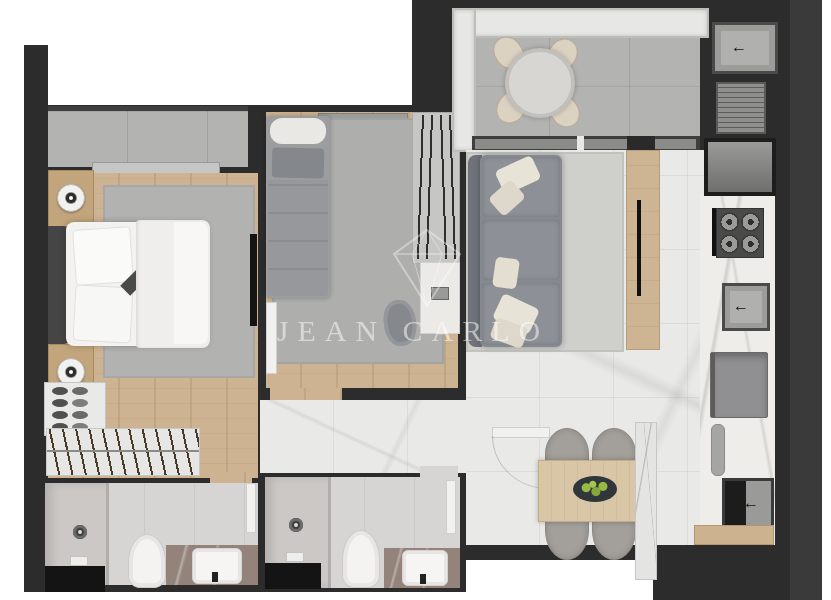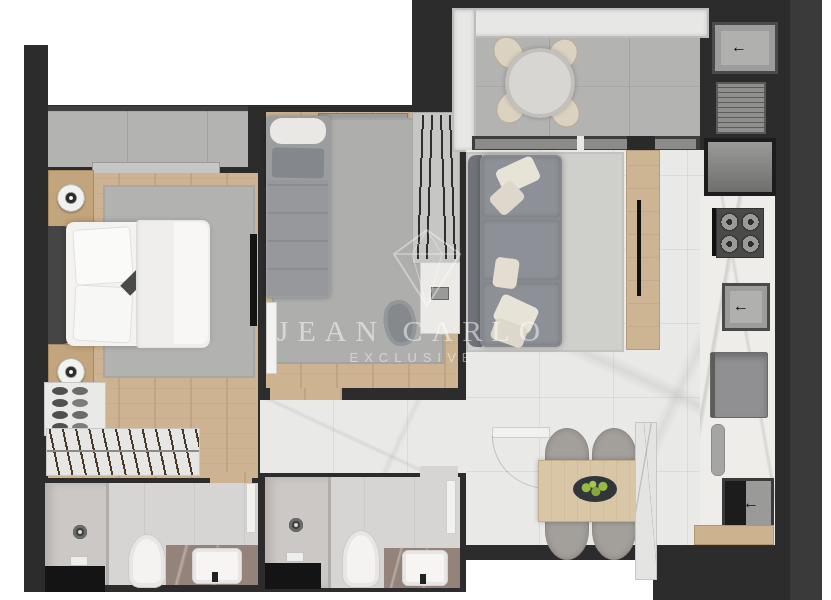--- a/index.html
+++ b/index.html
@@ -219,16 +219,15 @@
   <div class="abs white-door" style="left:446px;top:480px;width:8px;height:52px;"></div>
 
   <div class="abs" style="left:0;top:0;width:831px;height:600px;pointer-events:none;z-index:50;">
     <svg width="70" height="80" viewBox="0 0 70 80" style="position:absolute;left:392px;top:228px;opacity:.38;">
       <polygon points="35,2 68,26 35,78 2,26" fill="none" stroke="#ffffff" stroke-width="2"></polygon>
       <line x1="2" y1="26" x2="68" y2="26" stroke="#ffffff" stroke-width="1.5"></line>
       <polyline points="35,2 20,26 35,78" fill="none" stroke="#ffffff" stroke-width="1"></polyline>
       <polyline points="35,2 50,26 35,78" fill="none" stroke="#ffffff" stroke-width="1"></polyline>
     </svg>
     <div id="wm-name" class="abs wm" style="left:212px;top:314px;width:402px;">JEAN CARLO</div>
-    <div id="wm-tag" class="abs wm" style="left:262px;top:350px;width:302px;">EXCLUSIVE</div>
   </div>
 
 </div>
 
 </body></html>

